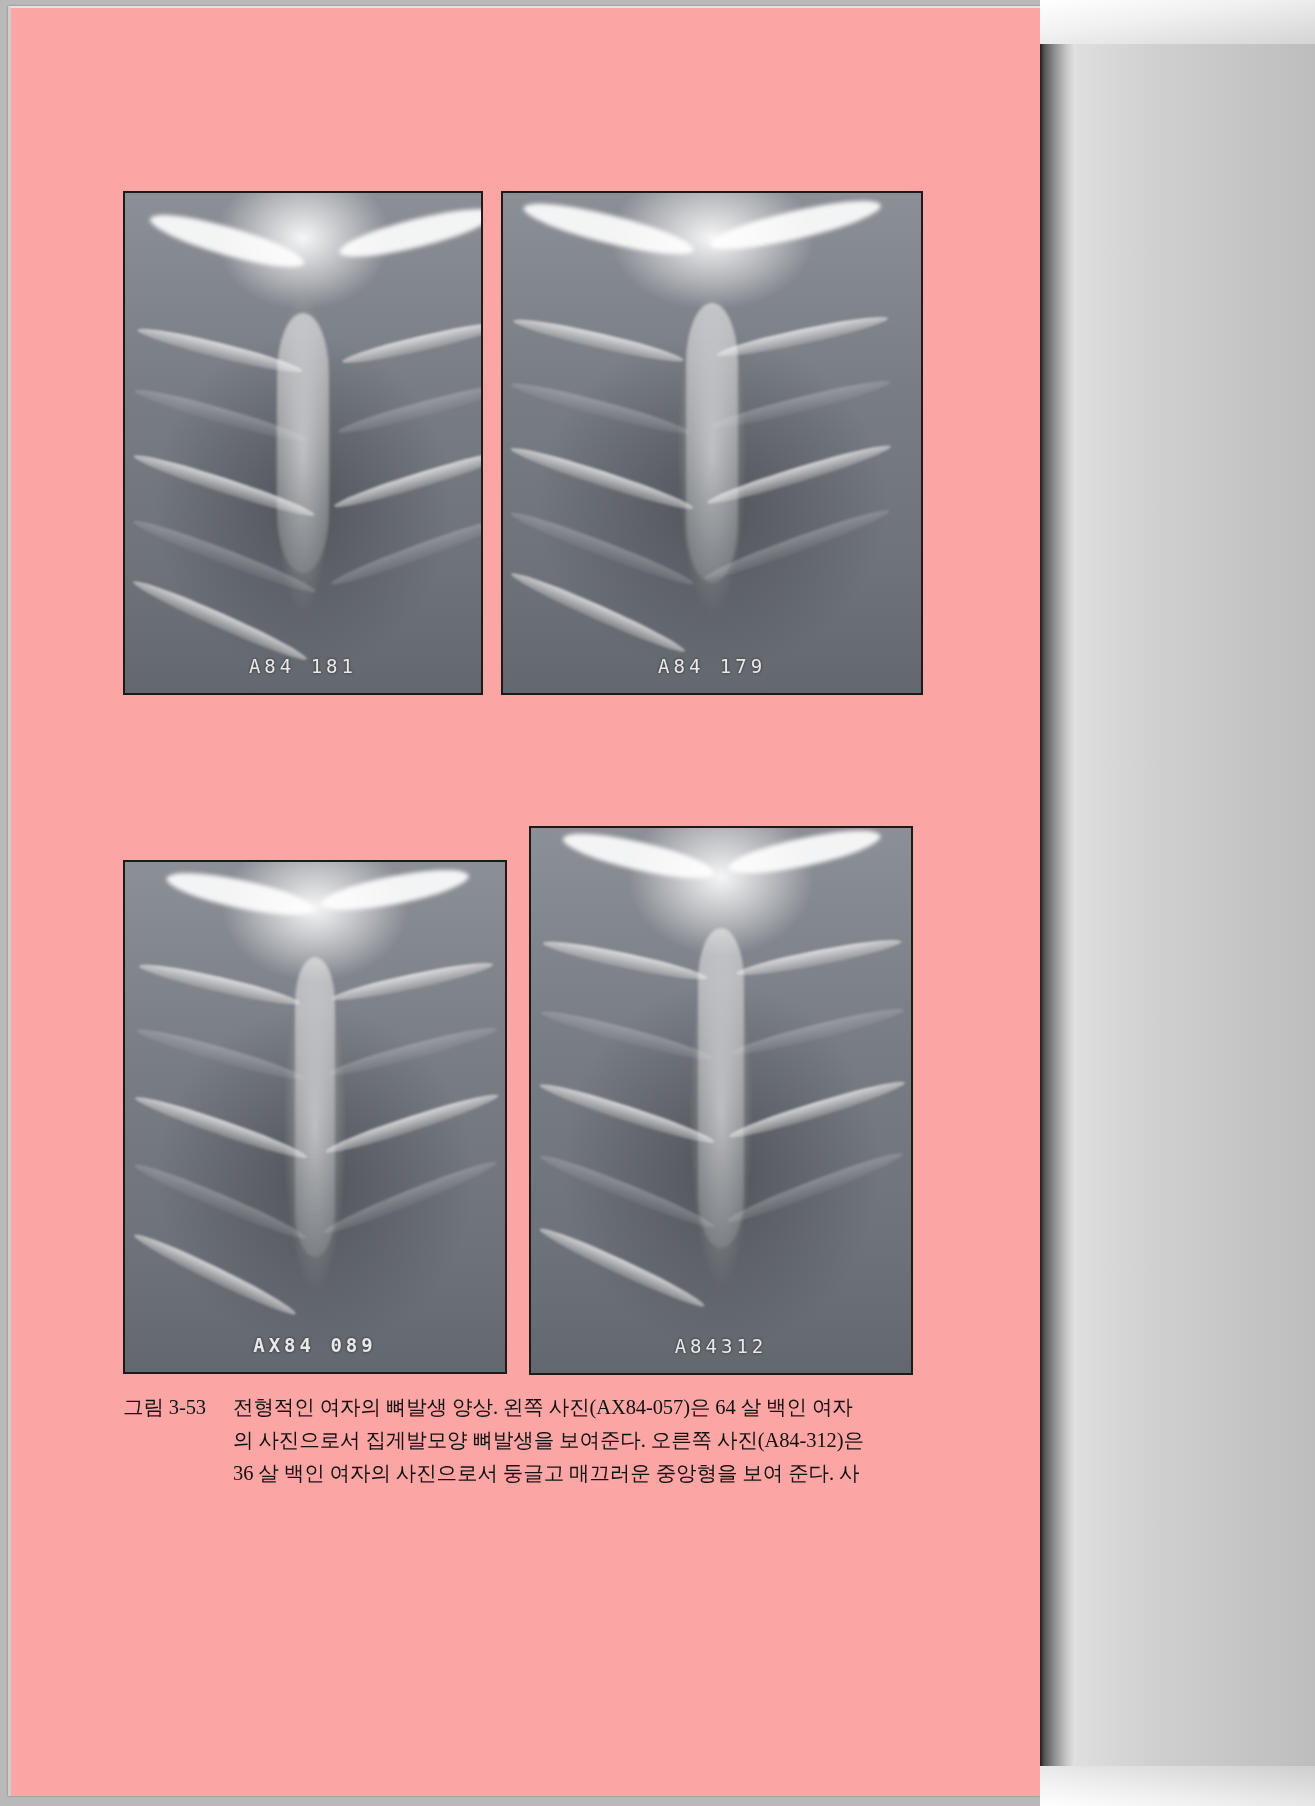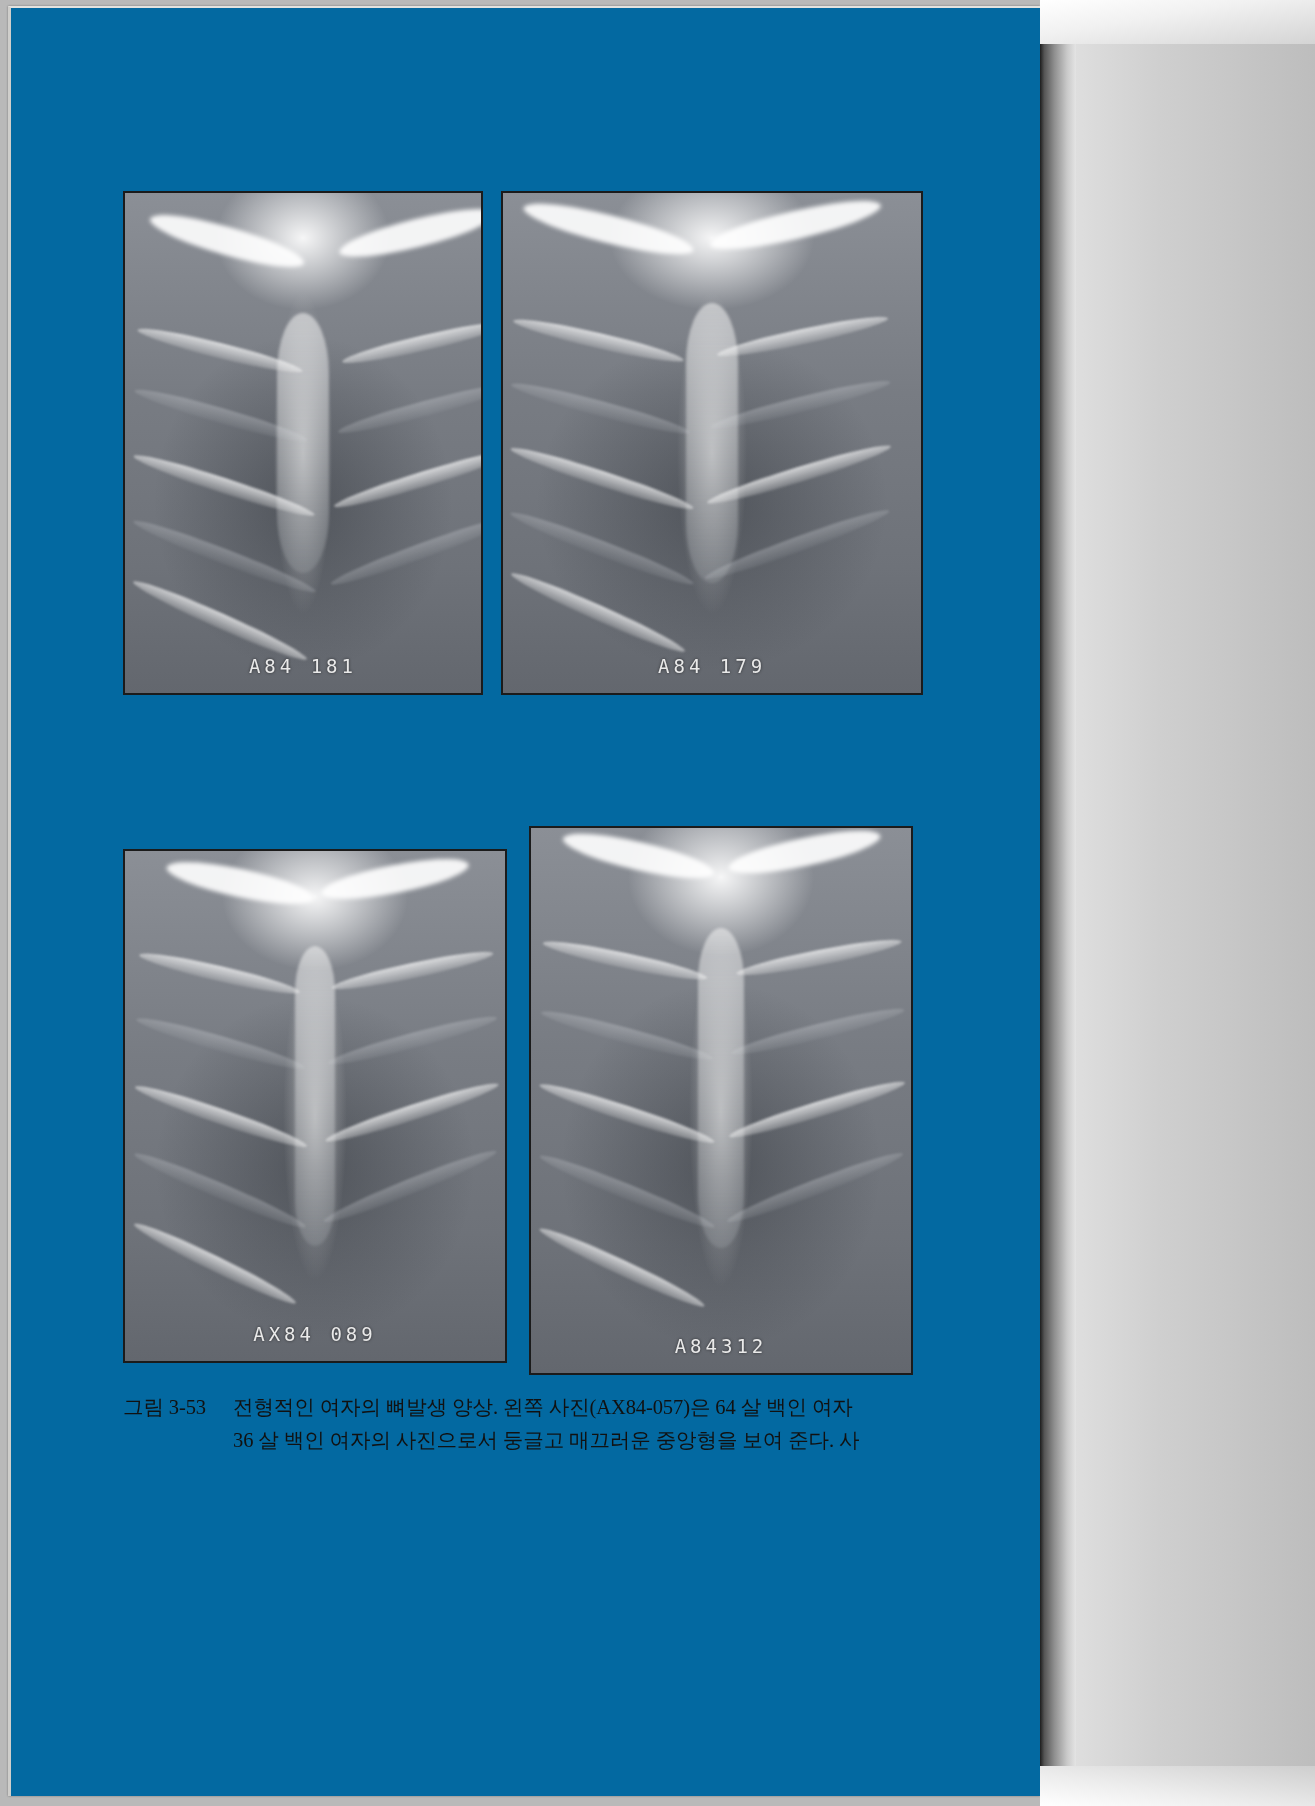--- a/index.html
+++ b/index.html
@@ -20,21 +20,21 @@
     width: 1315px;
     height: 1806px;
     background: #b9b9b9;
   }
   .page-sheet {
     position: absolute;
     left: 8px;
     top: 6px;
     width: 1032px;
     height: 1790px;
-    background: #0369a1;
+    background: #fca5a5;
     box-shadow: 0 0 2px rgba(0,0,0,.35);
   }
   .page-inner-edge {
     position: absolute;
     left: 0; top: 0; right: 0; bottom: 0;
     border-left: 3px solid #cfcecb;
     border-top: 2px solid #e3e2df;
     pointer-events: none;
   }
   
@@ -204,21 +204,21 @@
           <div class="plate-label">A84 179</div>
         </div>
       </div>
 
     </div>
 
     <div class="figure" style="left:115px; top:820px; width:800px;">
 
       <div class="plate-row" style="align-items:flex-end;">
 
-        <div class="plate" style="width:380px; height:510px; margin-bottom:12px;">
+        <div class="plate" style="width:380px; height:510px; margin-bottom:1px;font-weight:bold;">
           <div class="xray-bg"></div>
           <div class="clavicle" style="left:40px; top:18px; width:150px; transform:rotate(12deg);"></div>
           <div class="clavicle" style="left:195px; top:14px; width:150px; transform:rotate(-11deg);"></div>
           <div class="sternum" style="top:95px; height:300px; width:40px;"></div>
           <div class="rib" style="left:12px;  top:115px; width:165px; transform:rotate(13deg);"></div>
           <div class="rib" style="left:205px; top:112px; width:165px; transform:rotate(-12deg);"></div>
           <div class="rib dim" style="left:8px;   top:185px; width:175px; transform:rotate(16deg);"></div>
           <div class="rib dim" style="left:200px; top:182px; width:175px; transform:rotate(-15deg);"></div>
           <div class="rib" style="left:5px;   top:258px; width:182px; transform:rotate(19deg);"></div>
           <div class="rib" style="left:196px; top:254px; width:182px; transform:rotate(-18deg);"></div>
@@ -245,20 +245,21 @@
           <div class="rib dim" style="left:190px; top:352px; width:188px; transform:rotate(-21deg);"></div>
           <div class="rib" style="left:0px;   top:432px; width:182px; transform:rotate(25deg);"></div>
           <div class="plate-label">A84312</div>
         </div>
       </div>
 
       <div class="caption" style="margin-top:16px;">
         <span class="cap-first-line">
           <span class="cap-label" style="display:inline-block; width:110px;">그림 3-53</span><span>전형적인 여자의 뼈발생 양상. 왼쪽 사진(AX84-057)은 64 살 백인 여자</span>
         </span>
+        <span class="cap-body cap-hang">의 사진으로서 집게발모양 뼈발생을 보여준다. 오른쪽 사진(A84-312)은</span>
         <span class="cap-body cap-hang">36 살 백인 여자의 사진으로서 둥글고 매끄러운 중앙형을 보여 준다. 사</span>
       </div>
     </div>
 
   </div>
 
   <div class="gutter"></div>
   <div class="gutter-outer"></div>
   <div class="gutter-fold-top"></div>
   <div class="gutter-fold-bottom"></div>

